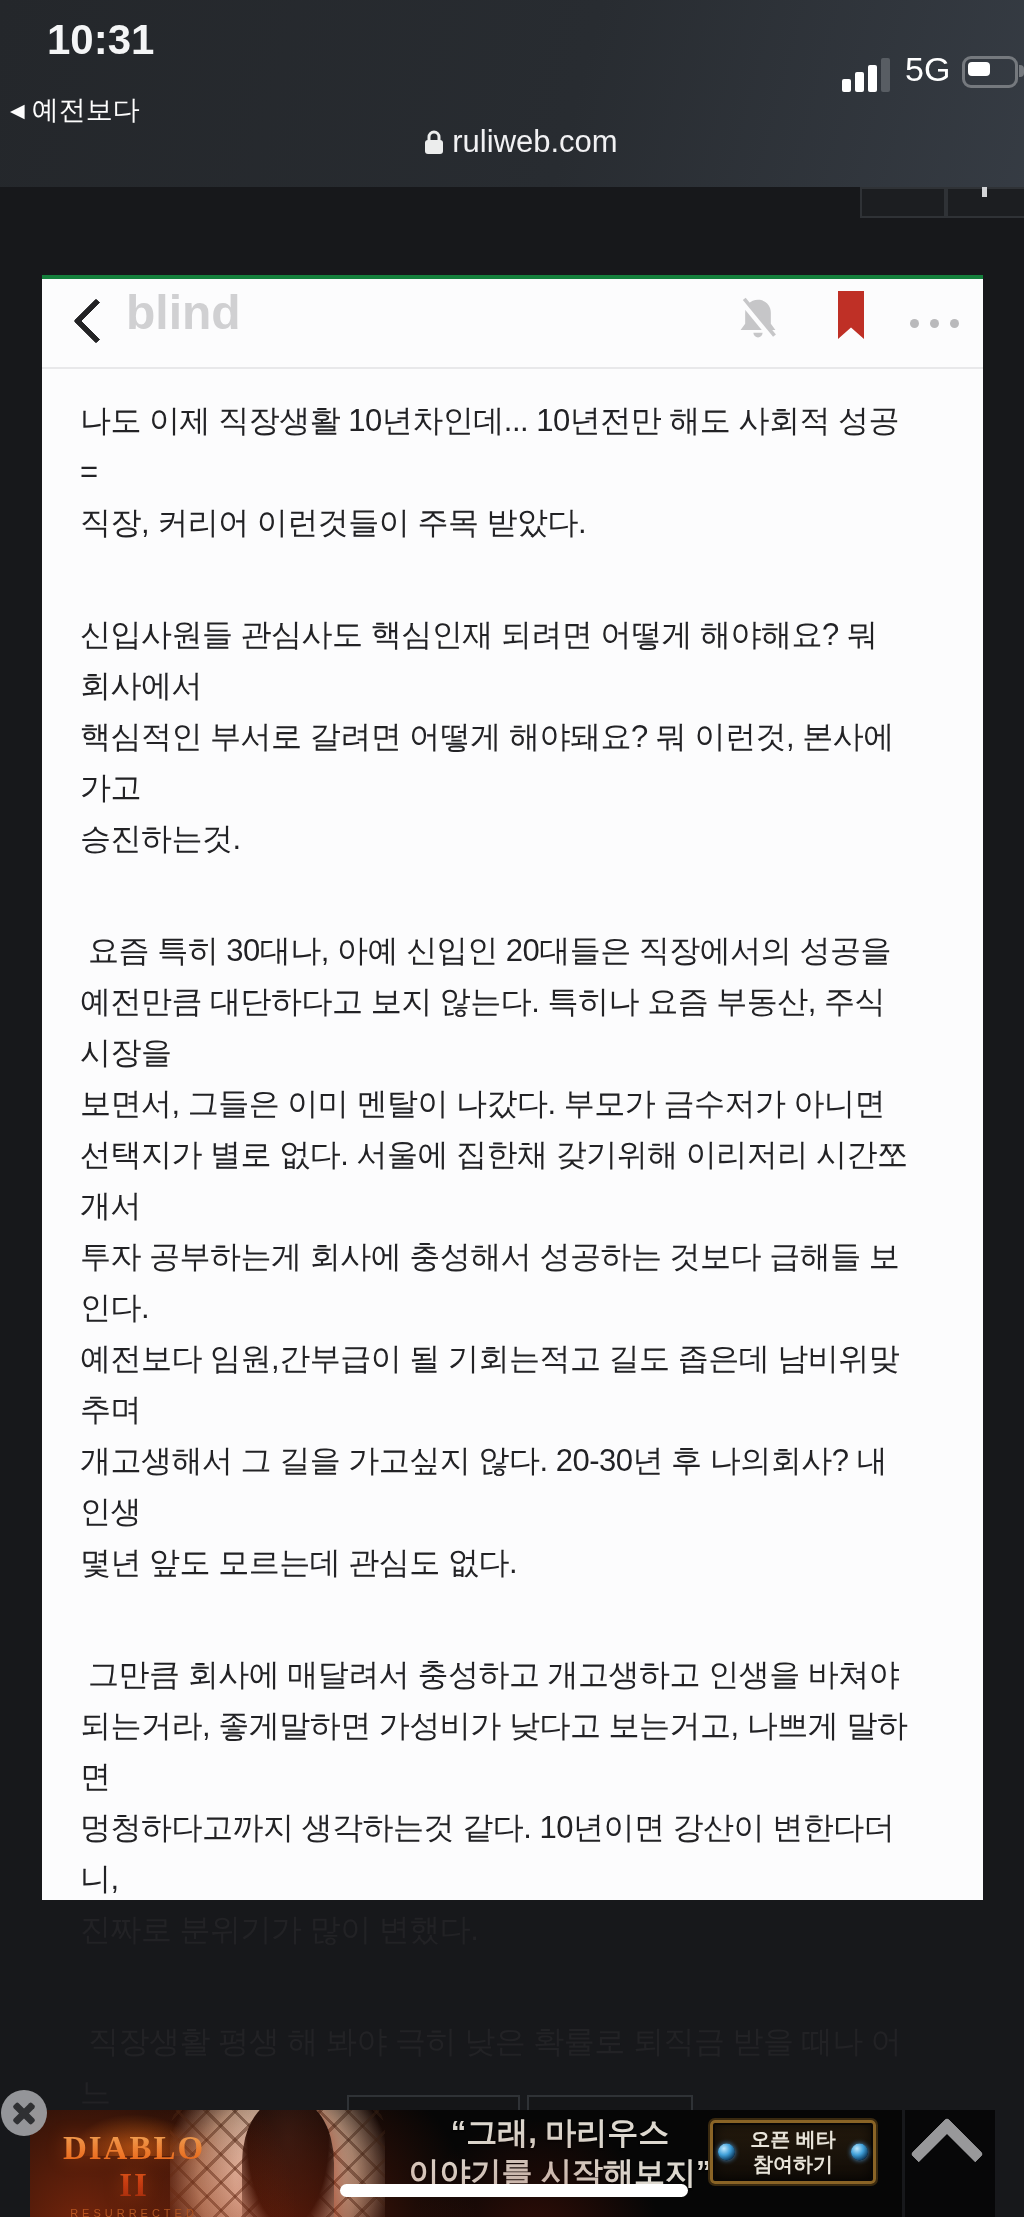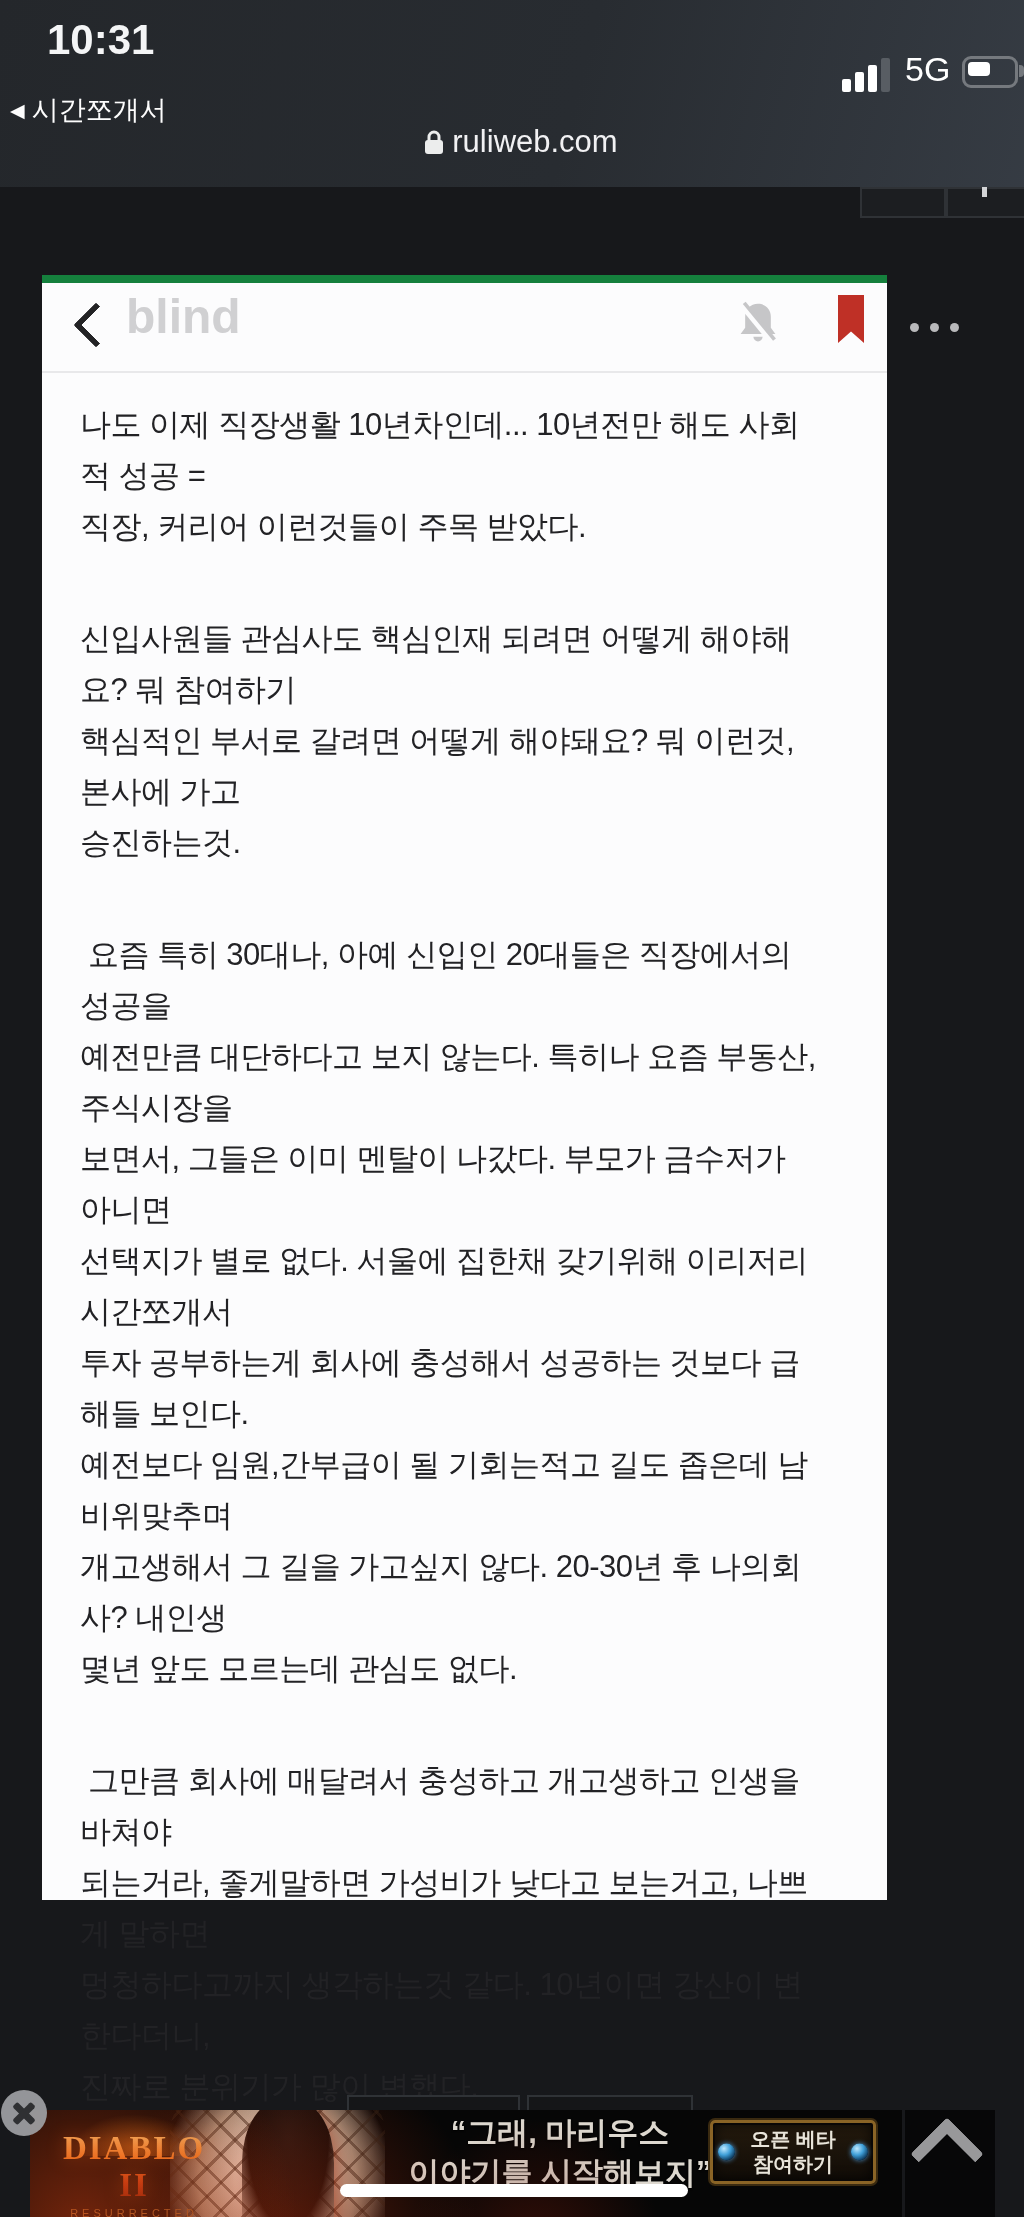--- a/index.html
+++ b/index.html
@@ -29,22 +29,22 @@
           justify-content:center;align-items:center;gap:8px;color:#f1f1f3;font-size:31px;}
 
   
   .page{position:absolute;left:0;top:187px;width:1024px;height:2030px;background:#17181b;}
   .peek{position:absolute;background:#1c1e21;border:2px solid #2f3236;box-sizing:border-box;}
   .peek-a{left:860px;top:0;width:86px;height:31px;}
   .peek-b{left:946px;top:0;width:92px;height:31px;}
   .speck{position:absolute;left:982px;top:0;width:5px;height:10px;background:#d3d4d6;}
 
   
-  .card{position:absolute;left:42px;top:88px;width:845px;height:1625px;background:#fcfcfd;
-        border-top:8px solid #15803d;box-sizing:border-box;}
+  .card{position:absolute;left:42px;top:88px;width:941px;height:1625px;background:#fcfcfd;
+        border-top:4px solid #15803d;box-sizing:border-box;}
   .blind-header{position:relative;height:88px;border-bottom:2px solid #e8e8ea;}
   .back-chevron{position:absolute;left:38px;top:26px;width:26px;height:26px;
                 border-left:6px solid #232325;border-bottom:6px solid #232325;
                 border-radius:2px;transform:rotate(45deg);}
   .blind-logo{position:absolute;left:84px;top:6px;font-size:48px;font-weight:700;color:#d0d0d2;}
   .bell{position:absolute;left:694px;top:16px;}
   .bookmark{position:absolute;left:796px;top:12px;width:26px;height:48px;background:#bf3026;
             clip-path:polygon(0 0,100% 0,100% 100%,50% 76%,0 100%);}
   .dots{position:absolute;left:868px;top:40px;display:flex;gap:11px;}
   .dots i{width:9px;height:9px;border-radius:50%;background:#b9b9bb;}
@@ -110,21 +110,21 @@
 </style>
 </head>
 <body>
 
 <div class="screen">
 
   <header class="chrome">
     <div class="time">10:31</div>
     <div class="back-app">
       <span class="back-tri">◀</span>
-      <span>시간쪼개서</span>
+      <span>예전보다</span>
     </div>
     <div class="signal">
         <i></i>
         <i></i>
         <i></i>
         <i></i>
       </div>
     <div class="net">5G</div>
     <div class="battery">
         <span class="fill"></span>
@@ -157,21 +157,21 @@
         <span class="bookmark"></span>
         <span class="dots">
             <i></i>
             <i></i>
             <i></i>
           </span>
       </div>
       <div class="post">
         <p>나도 이제 직장생활 10년차인데... 10년전만 해도 사회적 성공 =
 직장, 커리어 이런것들이 주목 받았다.</p>
-        <p>신입사원들 관심사도 핵심인재 되려면 어떻게 해야해요? 뭐 참여하기
+        <p>신입사원들 관심사도 핵심인재 되려면 어떻게 해야해요? 뭐 회사에서
 핵심적인 부서로 갈려면 어떻게 해야돼요? 뭐 이런것, 본사에 가고
 승진하는것.</p>
         <p>&nbsp;요즘 특히 30대나, 아예 신입인 20대들은 직장에서의 성공을
 예전만큼 대단하다고 보지 않는다. 특히나 요즘 부동산, 주식시장을
 보면서, 그들은 이미 멘탈이 나갔다. 부모가 금수저가 아니면
 선택지가 별로 없다. 서울에 집한채 갖기위해 이리저리 시간쪼개서
 투자 공부하는게 회사에 충성해서 성공하는 것보다 급해들 보인다.
 예전보다 임원,간부급이 될 기회는적고 길도 좁은데 남비위맞추며
 개고생해서 그 길을 가고싶지 않다. 20-30년 후 나의회사? 내인생
 몇년 앞도 모르는데 관심도 없다.</p>

